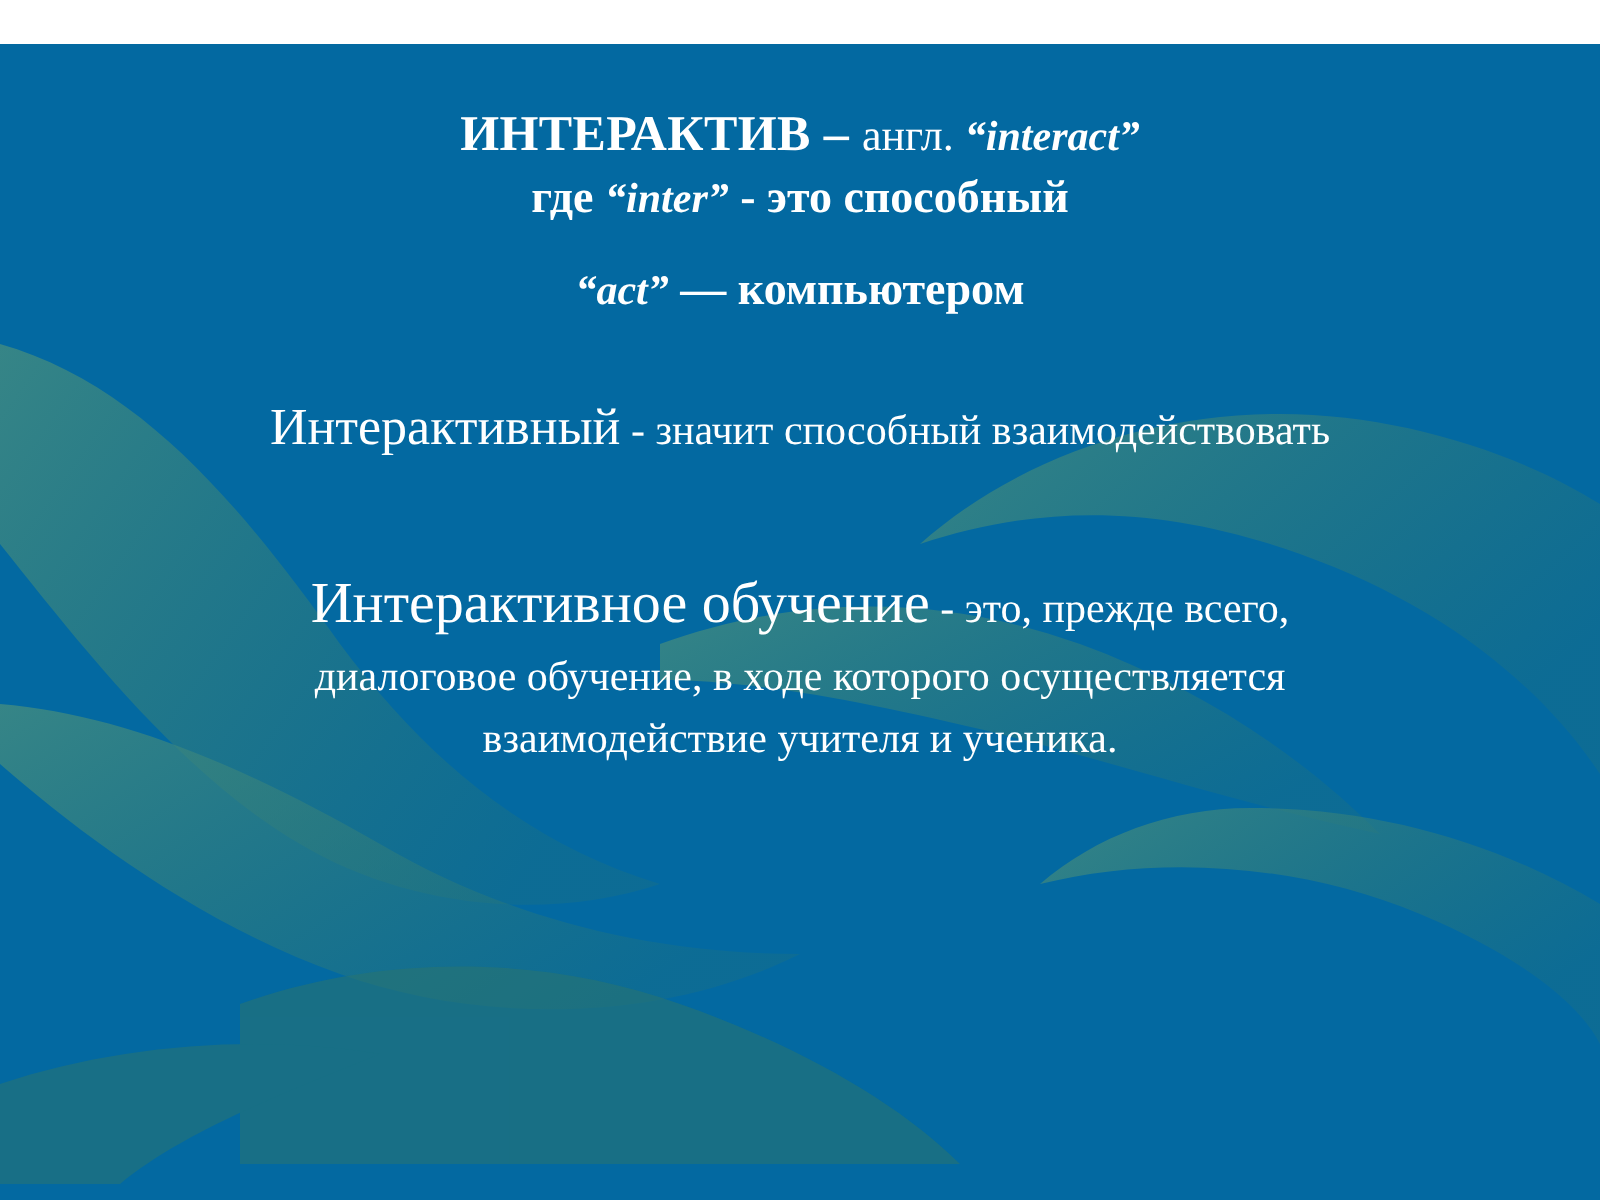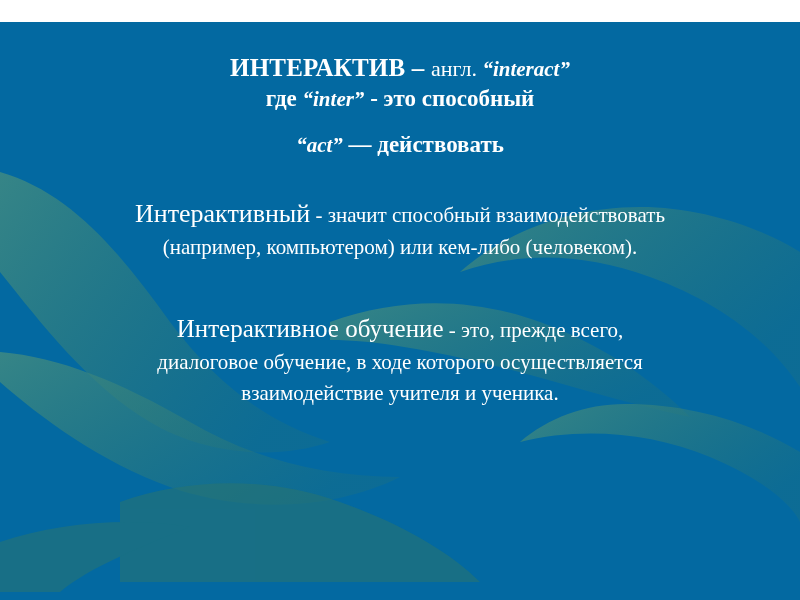--- a/index.html
+++ b/index.html
@@ -76,21 +76,21 @@
   }
   .para-body {
     font-size: 21px;
   }
   .para2 {
     margin-top: 48px;
     line-height: 1.46;
     padding: 0 14px;
   }
   .para2-lead {
-    font-size: 25px;
+    font-size: 29px;
   }
   .para2-body {
     font-size: 21px;
   }
 </style>
 </head>
 <body>
 
 <div class="slide">
 
@@ -117,29 +117,28 @@
   <div class="content">
 
     <div class="title-block">
       <div>
         <span class="t-big">ИНТЕРАКТИВ</span><span class="t-big"> – </span><span class="t-mid">англ.</span><span class="t-mid"> </span><span class="t-ital-b">“</span><span class="t-ital-b">interact</span><span class="t-ital-b">”</span>
       </div>
       <div class="line2">
         <span>где </span><span class="t-ital-b">“inter”</span><span> - это способный</span>
       </div>
       <div class="line3">
-        <span class="t-ital-b">“act”</span><span> — действовать</span>
+        <span class="t-ital-b">“act”</span><span> — компьютером</span>
       </div>
     </div>
 
     <div class="para">
       <div>
         <span class="para-lead">Интерактивный</span><span class="para-body"> - </span><span class="para-body">значит способный взаимодействовать</span>
       </div>
-      <div class="para-body">(например, компьютером) или кем-либо (человеком).</div>
     </div>
 
     <div class="para2">
       <div>
         <span class="para2-lead">Интерактивное обучение</span><span class="para2-body"> - </span><span class="para2-body">это, прежде всего,</span>
       </div>
       <div class="para2-body">диалоговое обучение, в ходе которого осуществляется</div>
       <div class="para2-body">взаимодействие учителя и ученика.</div>
     </div>
 

